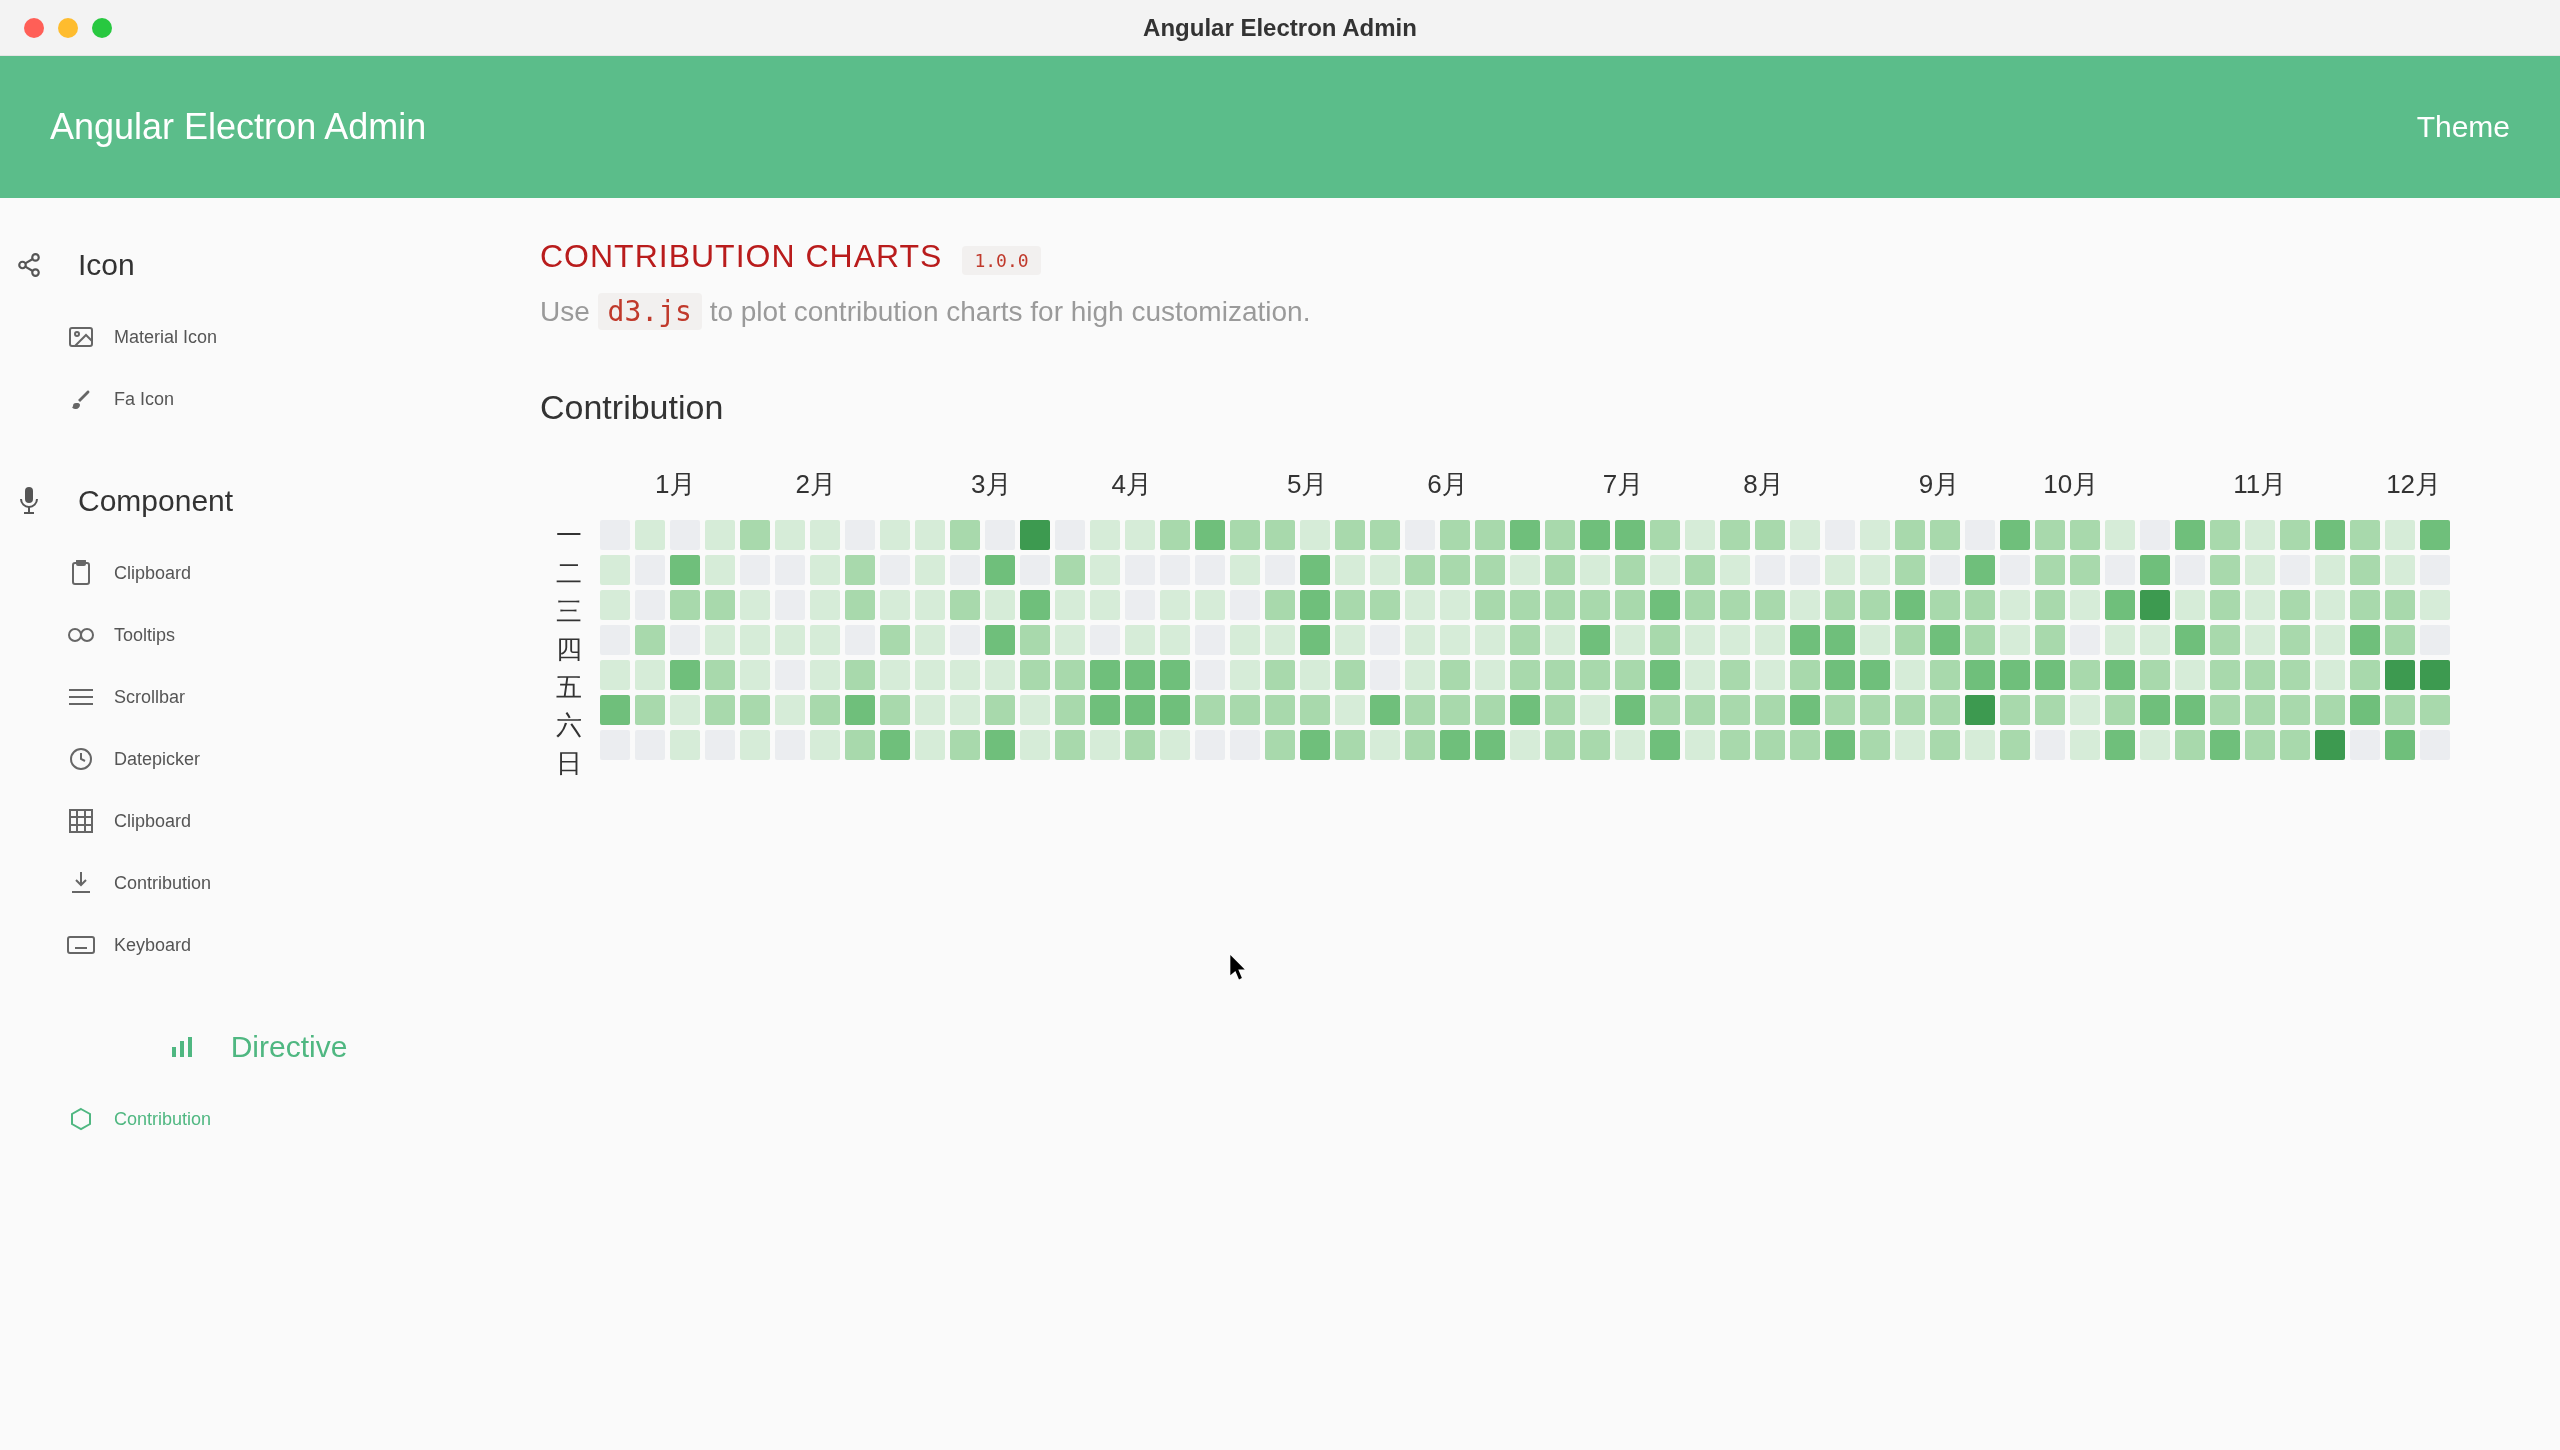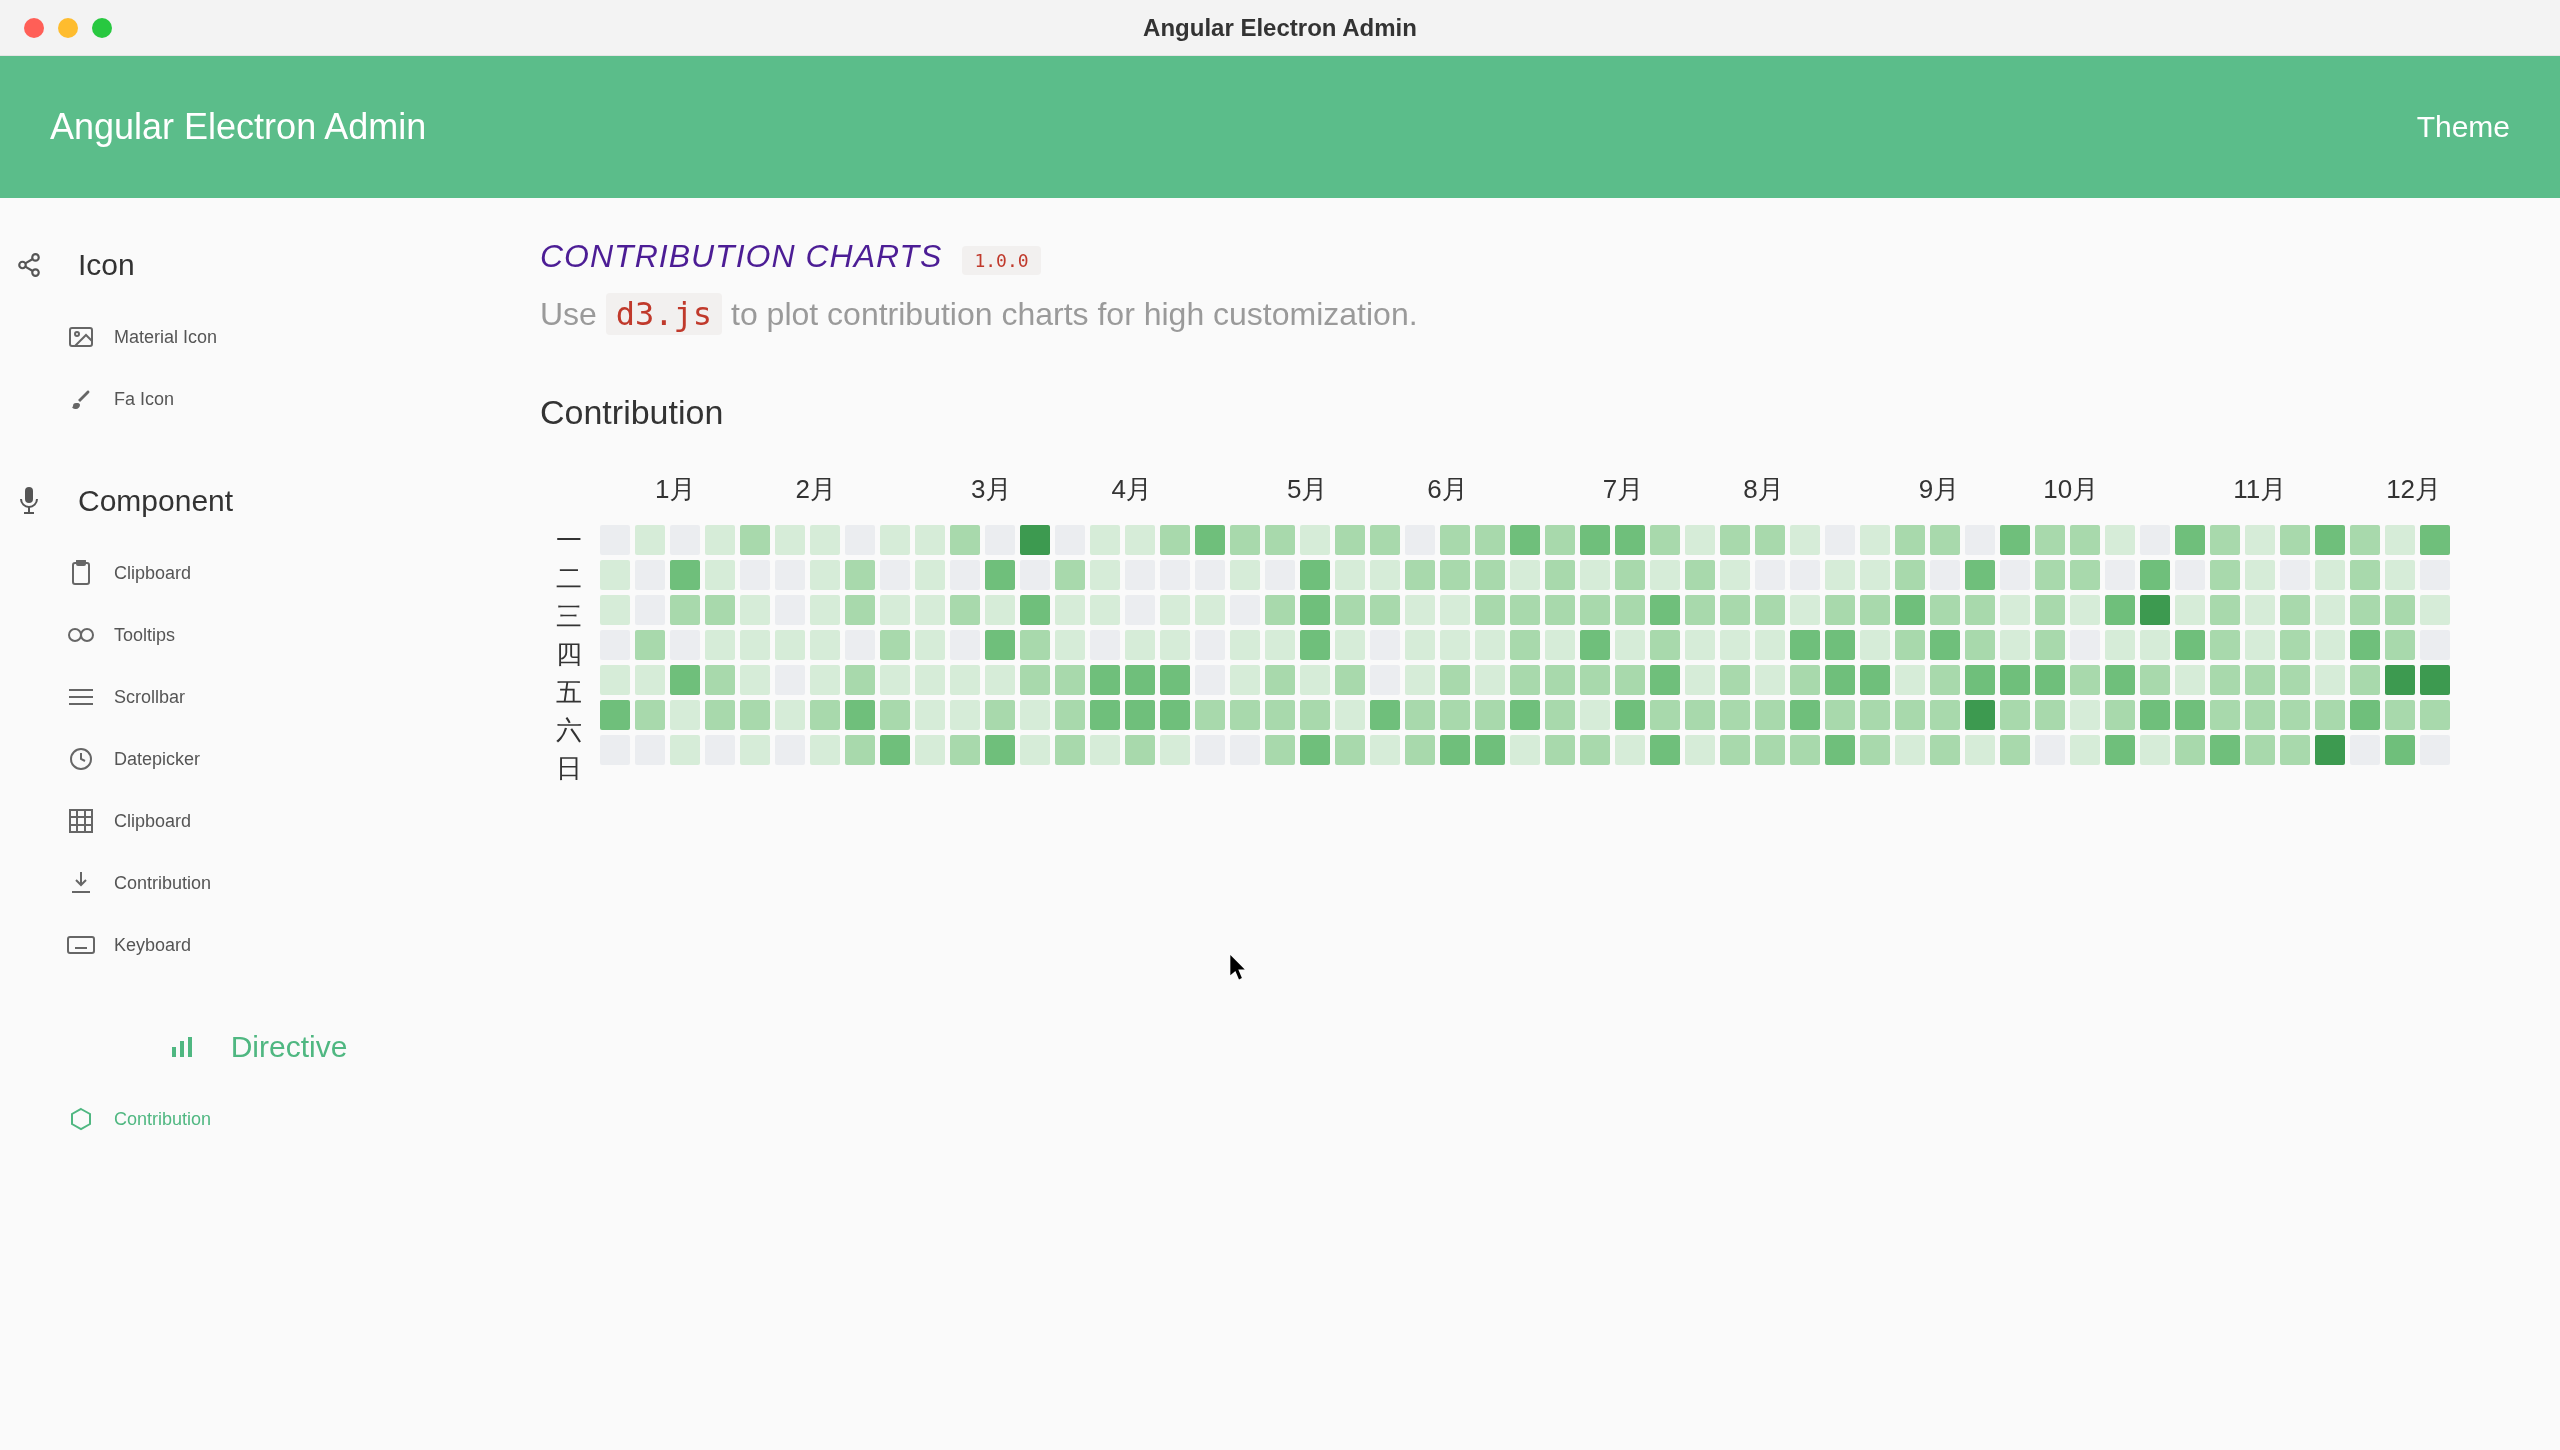--- a/index.html
+++ b/index.html
@@ -44,26 +44,26 @@
     padding: 18px 0 18px 66px; font-size: 18px; color:#555; cursor:pointer;
   }
   .side-item.active { color:#4fb781; }
   .side-item-wrap { position:relative; }
   .iicon { width:30px; height:26px; display:inline-flex; align-items:center; justify-content:center; color:#666; }
   .side-item.active .iicon { color:#4fb781; }
 
   
   .main { flex:1; padding: 40px 60px 0 40px; }
   .page-title-row { display:flex; align-items:baseline; gap:20px; }
-  .page-title { font-size: 32px; letter-spacing:1px; color:#4c1d95;font-style:italic; }
+  .page-title { font-size: 32px; letter-spacing:1px; color:#b91c1c; }
   .version-badge {
     font-family: ui-monospace, Menlo, monospace;
     background:#f2f0ef; color:#c0392b; padding:4px 12px; border-radius:4px; font-size:18px;
   }
-  .subtitle { margin-top:20px; font-size:32px; color:#9a9a9a; }
+  .subtitle { margin-top:20px; font-size:28px; color:#9a9a9a; }
   .subtitle code {
     font-family: ui-monospace, Menlo, monospace;
     background:#f2f0ef; color:#c0392b; padding:2px 10px; border-radius:4px;
   }
   .section-label { margin-top:60px; font-size:34px; color:#333; font-weight:500; }
 
   
   .heatmap-wrap { margin-top:40px; }
   .month-row { display:flex; margin-left:80px; gap:0; font-size:26px; color:#333; }
   .month-row span { display:inline-block; }

